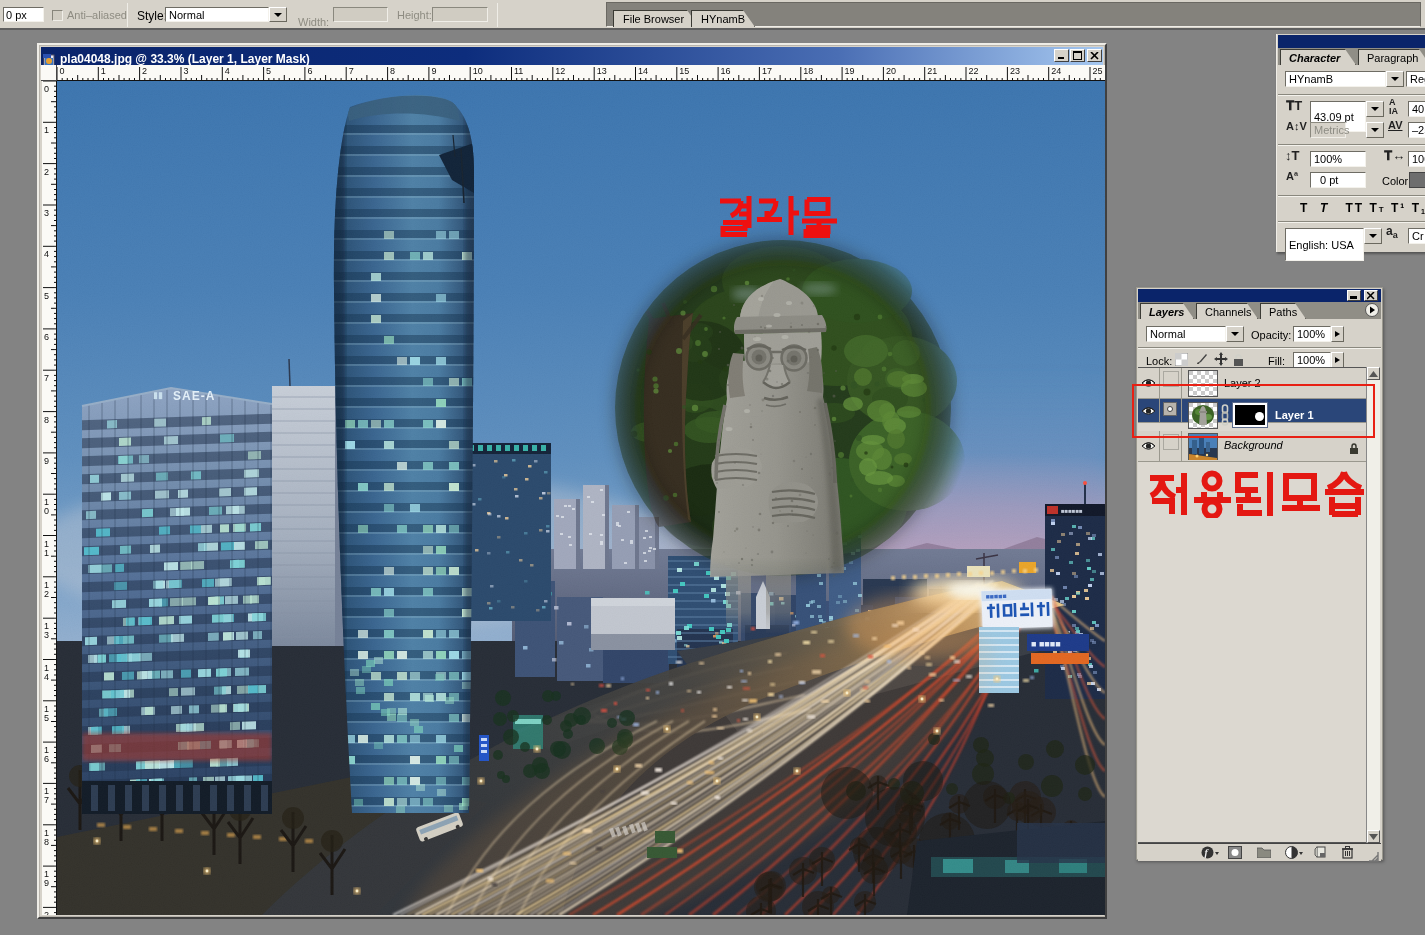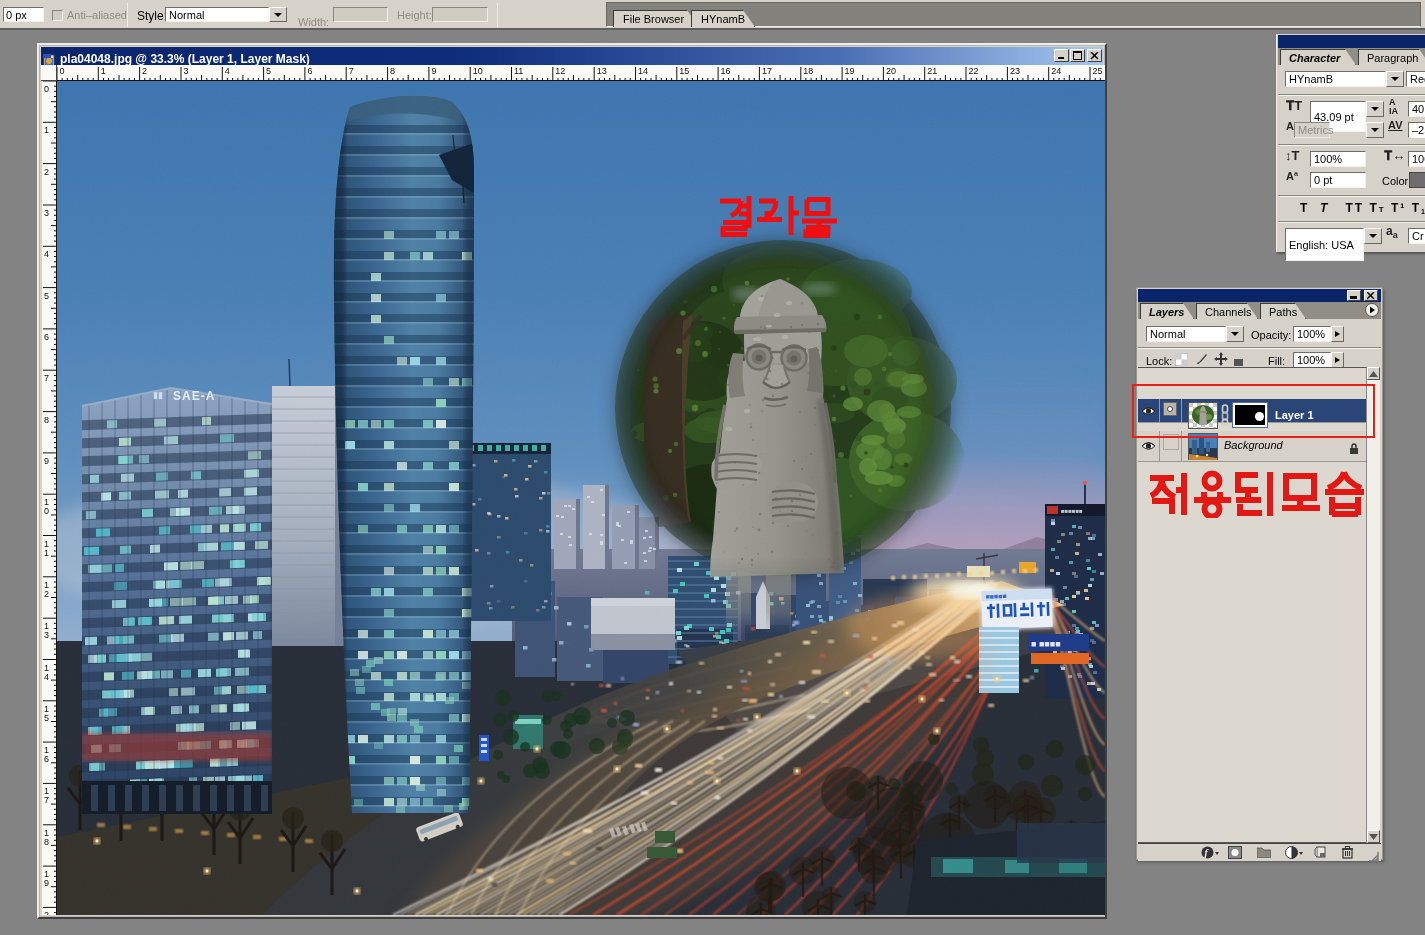--- a/index.html
+++ b/index.html
@@ -2279,21 +2279,21 @@
   <div class="dbtn" style="left:88px;top:36px;height:16px;">
         <svg width="9" height="6">
           <polygon points="0,1 8,1 4,5" fill="#000"></polygon>
         </svg>
       </div>
   <span class="picon" style="left:111px;top:33px;font-size:9px;font-weight:bold;">A<br>IA</span>
   <div class="tfield" style="left:130px;top:36px;width:38px;height:16px;">
         <span style="margin-left:3px">40.</span>
       </div>
   <span class="picon" style="left:8px;top:57px;font-size:11px;font-weight:bold;">A↕V</span>
-  <div class="gfield2" style="left:16px;top:57px;width:36px;height:16px;text-align:center;">
+  <div class="gfield2" style="left:32px;top:57px;width:36px;height:16px;text-align:center;">
         <span style="margin-left:3px;color:#8e8d85">Metrics</span>
       </div>
   <div class="dbtn" style="left:88px;top:57px;height:16px;">
         <svg width="9" height="6">
           <polygon points="0,1 8,1 4,5" fill="#000"></polygon>
         </svg>
       </div>
   <span class="picon" style="left:110px;top:56px;font-size:11px;font-weight:bold;text-decoration:underline;">AV</span>
   <div class="tfield" style="left:130px;top:57px;width:38px;height:16px;">
         <span style="margin-left:3px">–25</span>
@@ -2302,21 +2302,21 @@
   <span class="picon" style="left:7px;top:86px;font-size:13px;font-weight:bold;">↕T</span>
   <div class="tfield" style="left:32px;top:86px;width:56px;height:16px;">
         <span style="margin-left:3px">100%</span>
       </div>
   <span class="picon" style="left:106px;top:86px;font-size:13px;font-weight:bold;">𝐓↔</span>
   <div class="tfield" style="left:130px;top:86px;width:38px;height:16px;">
         <span style="margin-left:3px">100</span>
       </div>
   <span class="picon" style="left:8px;top:107px;font-size:11px;font-weight:bold;">Aª</span>
   <div class="tfield" style="left:32px;top:107px;width:56px;height:16px;">
-        <span style="margin-left:3px">0 pt</span>
+        <span style="margin-left:9px">0 pt</span>
       </div>
   <span class="plabel" style="left:104px;top:110px;">Color:</span>
   <div style="position:absolute;left:131px;top:107px;width:38px;height:16px;background:#6e6e6e;border:1px solid #444;"></div>
   <div class="hdiv" style="top:130px;"></div>
   <div class="trow"><b>T</b>&nbsp;&nbsp;<i><b>T</b></i>&nbsp;&nbsp;&nbsp;<b>TT</b>&nbsp;<b>T</b><span style="font-size:8px"><b>T</b></span>&nbsp;<b>T¹</b>&nbsp;<b>T</b><span style="font-size:7px;vertical-align:-2px"><b>1</b></span></div>
   <div class="hdiv" style="top:156px;"></div>
   <div class="tfield" style="left:7px;top:163px;width:79px;height:33px;">
         <span style="margin-left:3px">English: USA</span>
       </div>
   <div class="dbtn" style="left:86px;top:163px;height:16px;">
@@ -2391,20 +2391,32 @@
   <span class="plabel" style="left:130px;top:36px;">Fill:</span>
   <div class="tfield" style="left:155px;top:33px;width:38px;height:16px;">
         <span style="margin-left:3px">100%</span>
       </div>
   <div class="spin" style="left:193px;top:33px;">
         <svg width="7" height="8">
           <polygon points="1,1 6,4 1,7" fill="#000"></polygon>
         </svg>
       </div>
   <div id="layerlist">
+    <div class="lrow" style="top:0px;height:31px;">
+      <div class="eyebox">
+            <svg width="15" height="10" viewBox="0 0 15 10">
+              <path d="M1,5 Q7.5,-1.5 14,5 Q7.5,11.5 1,5 Z" fill="#f8f8f4" stroke="#222" stroke-width="1"></path>
+              <circle cx="7.5" cy="5" r="2.6" fill="#222"></circle>
+              <path d="M1,5 Q7.5,-1.5 14,5" fill="none" stroke="#222"></path>
+            </svg>
+          </div>
+          <div class="selbox"></div>
+      <div class="thumb" style="left:50px;top:2px;"></div>
+      <span class="lname" style="left:86px;top:9px;">Layer 2</span>
+    </div>
     <div class="lrow sel" style="top:31px;height:24px;">
       <div class="eyebox">
             <svg width="15" height="10" viewBox="0 0 15 10">
               <path d="M1,5 Q7.5,-1.5 14,5 Q7.5,11.5 1,5 Z" fill="#f8f8f4" stroke="#222" stroke-width="1"></path>
               <circle cx="7.5" cy="5" r="2.6" fill="#222"></circle>
               <path d="M1,5 Q7.5,-1.5 14,5" fill="none" stroke="#222"></path>
             </svg>
           </div>
       <div class="selbox">
             <div style="position:absolute;left:3px;top:3px;width:14px;height:14px;background:#b8b4ac;border:1px solid #666;">

